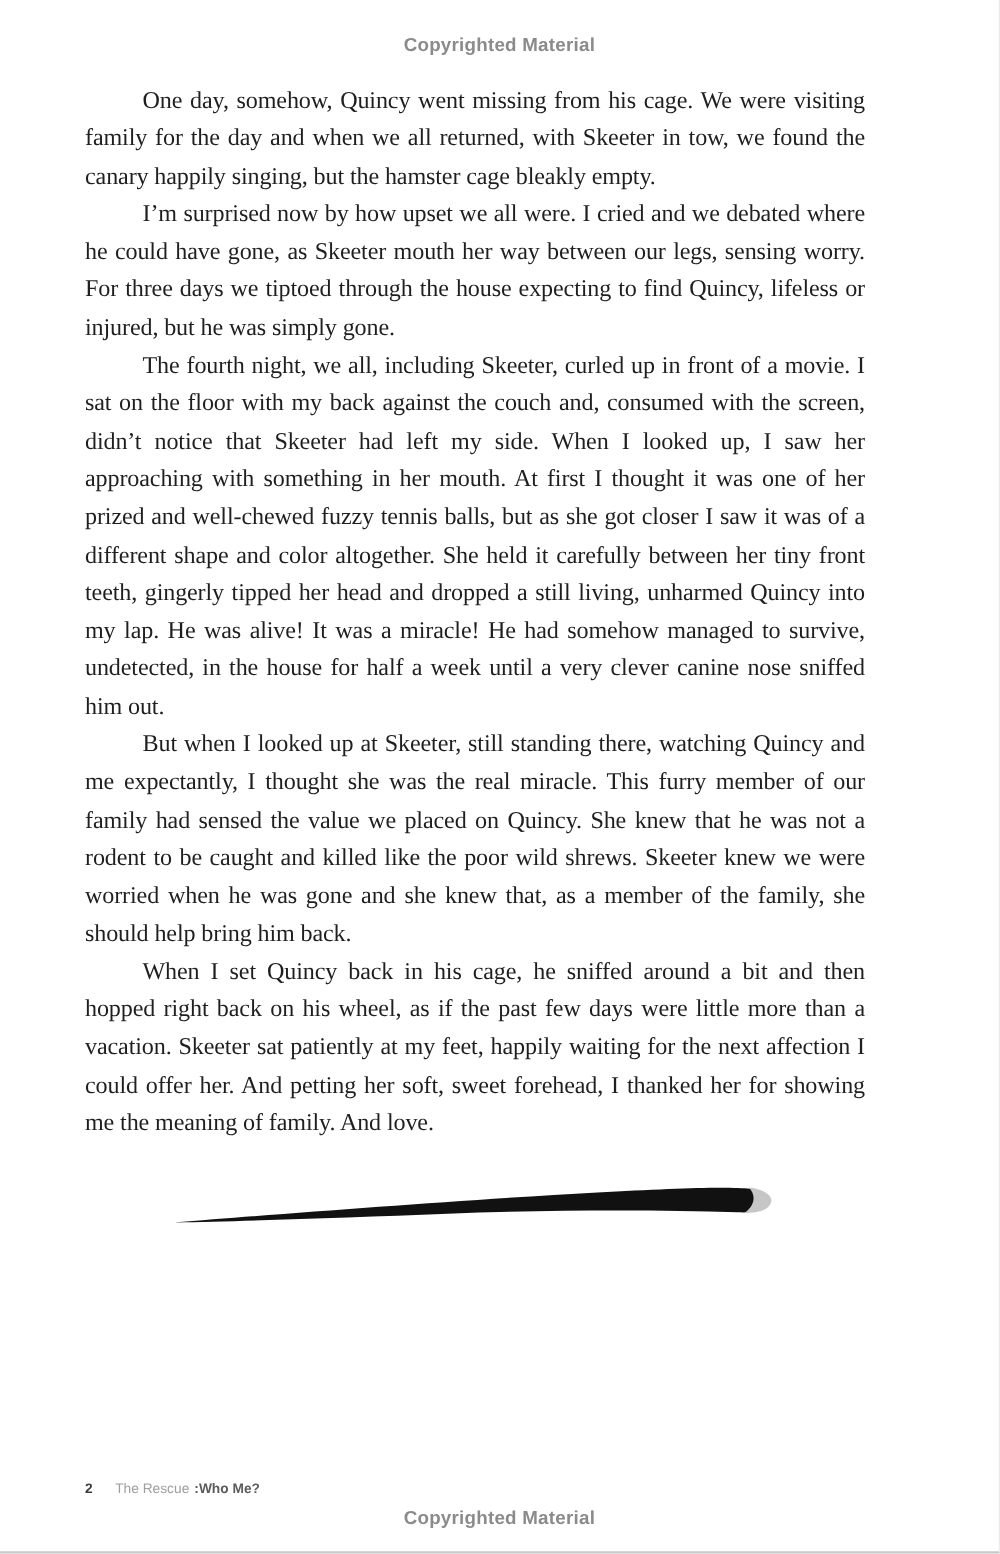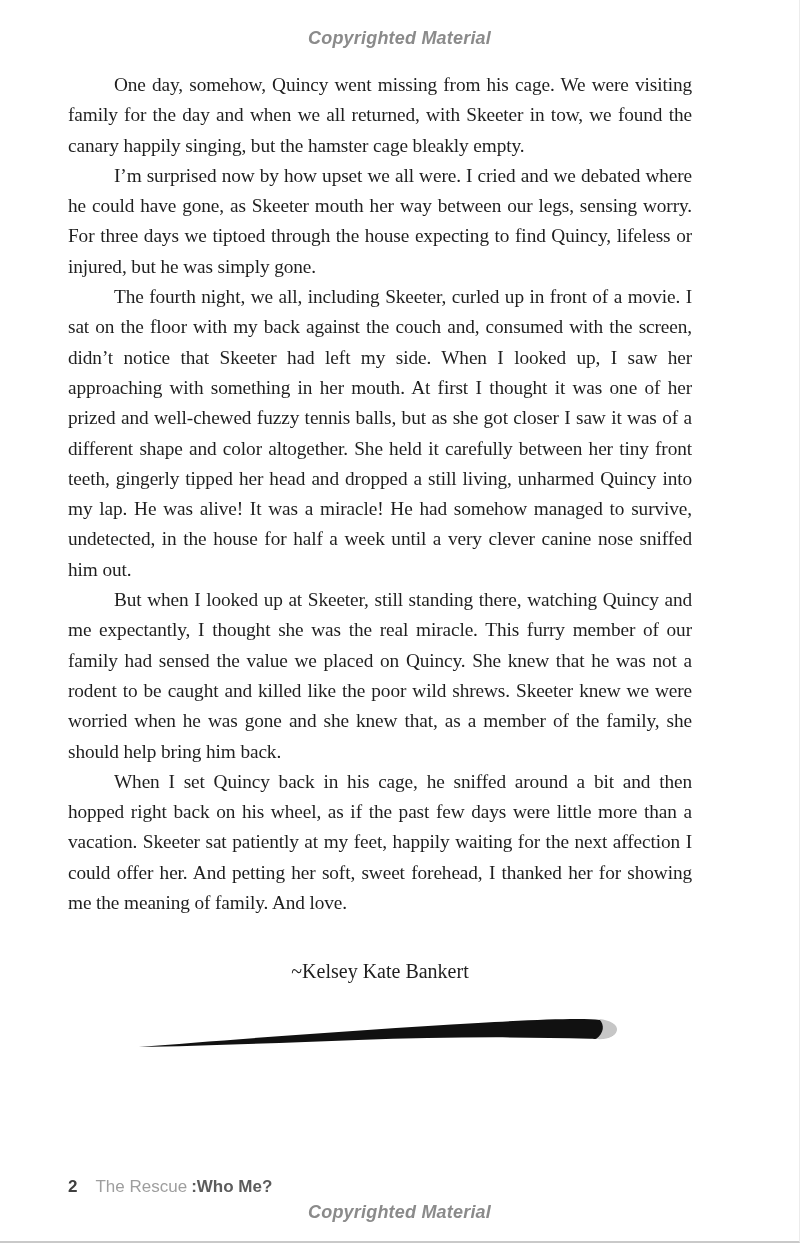--- a/index.html
+++ b/index.html
@@ -13,24 +13,23 @@
     font-family: "Liberation Serif", serif;
     border-bottom: 2px solid #c9c9c9;
     border-right: 1px solid #ececec;
     overflow: hidden;
   }
 
   .copyright {
     text-align: center;
     font-family: "Liberation Sans", sans-serif;
     font-weight: bold;
-    font-size: 18px;
+    font-size: 15px;
     color: #8b8b8b;
     letter-spacing: 0.2px;
-    font-style: italic;
   }
   .copyright.top { padding-top: 28px; }
   .copyright.bottom {
     position: absolute;
     left: 0; right: 0;
     bottom: 18px;
   }
 
   .content {
     margin: 21px 107px 0 68px;
@@ -57,42 +56,41 @@
     width: 485px;
     height: 42px;
   }
   .swoosh svg { display: block; width: 100%; height: 100%; }
 
   .footer {
     position: absolute;
     left: 68px;
     bottom: 44px;
     font-family: "Liberation Sans", sans-serif;
-    font-size: 17px;
+    font-size: 11px;
     white-space: nowrap;
   }
   .footer .num   { font-weight: bold; color: #3f3f3f; margin-right: 18px; }
   .footer .title { color: #9e9e9e; }
   .footer .chapter { font-weight: bold; color: #5c5c5c; margin-left: 4px; }
 </style>
 </head>
 <body>
 
 <div class="page">
 
   <div class="copyright top">Copyrighted Material</div>
 
   <div class="content">
     <p>One day, somehow, Quincy went missing from his cage. We were visiting family for the day and when we all returned, with Skeeter in tow, we found the canary happily singing, but the hamster cage bleakly empty.</p>
     <p>I’m surprised now by how upset we all were. I cried and we debated where he could have gone, as Skeeter mouth her way between our legs, sensing worry. For three days we tiptoed through the house expecting to find Quincy, lifeless or injured, but he was simply gone.</p>
     <p>The fourth night, we all, including Skeeter, curled up in front of a movie. I sat on the floor with my back against the couch and, consumed with the screen, didn’t notice that Skeeter had left my side. When I looked up, I saw her approaching with something in her mouth. At first I thought it was one of her prized and well-chewed fuzzy tennis balls, but as she got closer I saw it was of a different shape and color altogether. She held it carefully between her tiny front teeth, gingerly tipped her head and dropped a still living, unharmed Quincy into my lap. He was alive! It was a miracle! He had somehow managed to survive, undetected, in the house for half a week until a very clever canine nose sniffed him out.</p>
     <p>But when I looked up at Skeeter, still standing there, watching Quincy and me expectantly, I thought she was the real miracle. This furry member of our family had sensed the value we placed on Quincy. She knew that he was not a rodent to be caught and killed like the poor wild shrews. Skeeter knew we were worried when he was gone and she knew that, as a member of the family, she should help bring him back.</p>
     <p>When I set Quincy back in his cage, he sniffed around a bit and then hopped right back on his wheel, as if the past few days were little more than a vacation. Skeeter sat patiently at my feet, happily waiting for the next affection I could offer her. And petting her soft, sweet forehead, I thanked her for showing me the meaning of family. And love.</p>
 
-    <div class="attribution">~Kelsey Kate Bankert</div>
 
     <div class="swoosh">
       <svg viewBox="0 0 485 42" xmlns="http://www.w3.org/2000/svg" aria-hidden="true">
         <path fill="#111111" d="M1 38
                  C 90 31, 230 20, 340 14
                  C 400 10.5, 445 9, 462 11
                  C 474 12.5, 479 17, 478 22
                  C 477 27.5, 468 30.5, 452 29.8
                  C 380 27.5, 300 28, 220 31
                  C 140 34, 60 37, 1 38 Z"></path>

